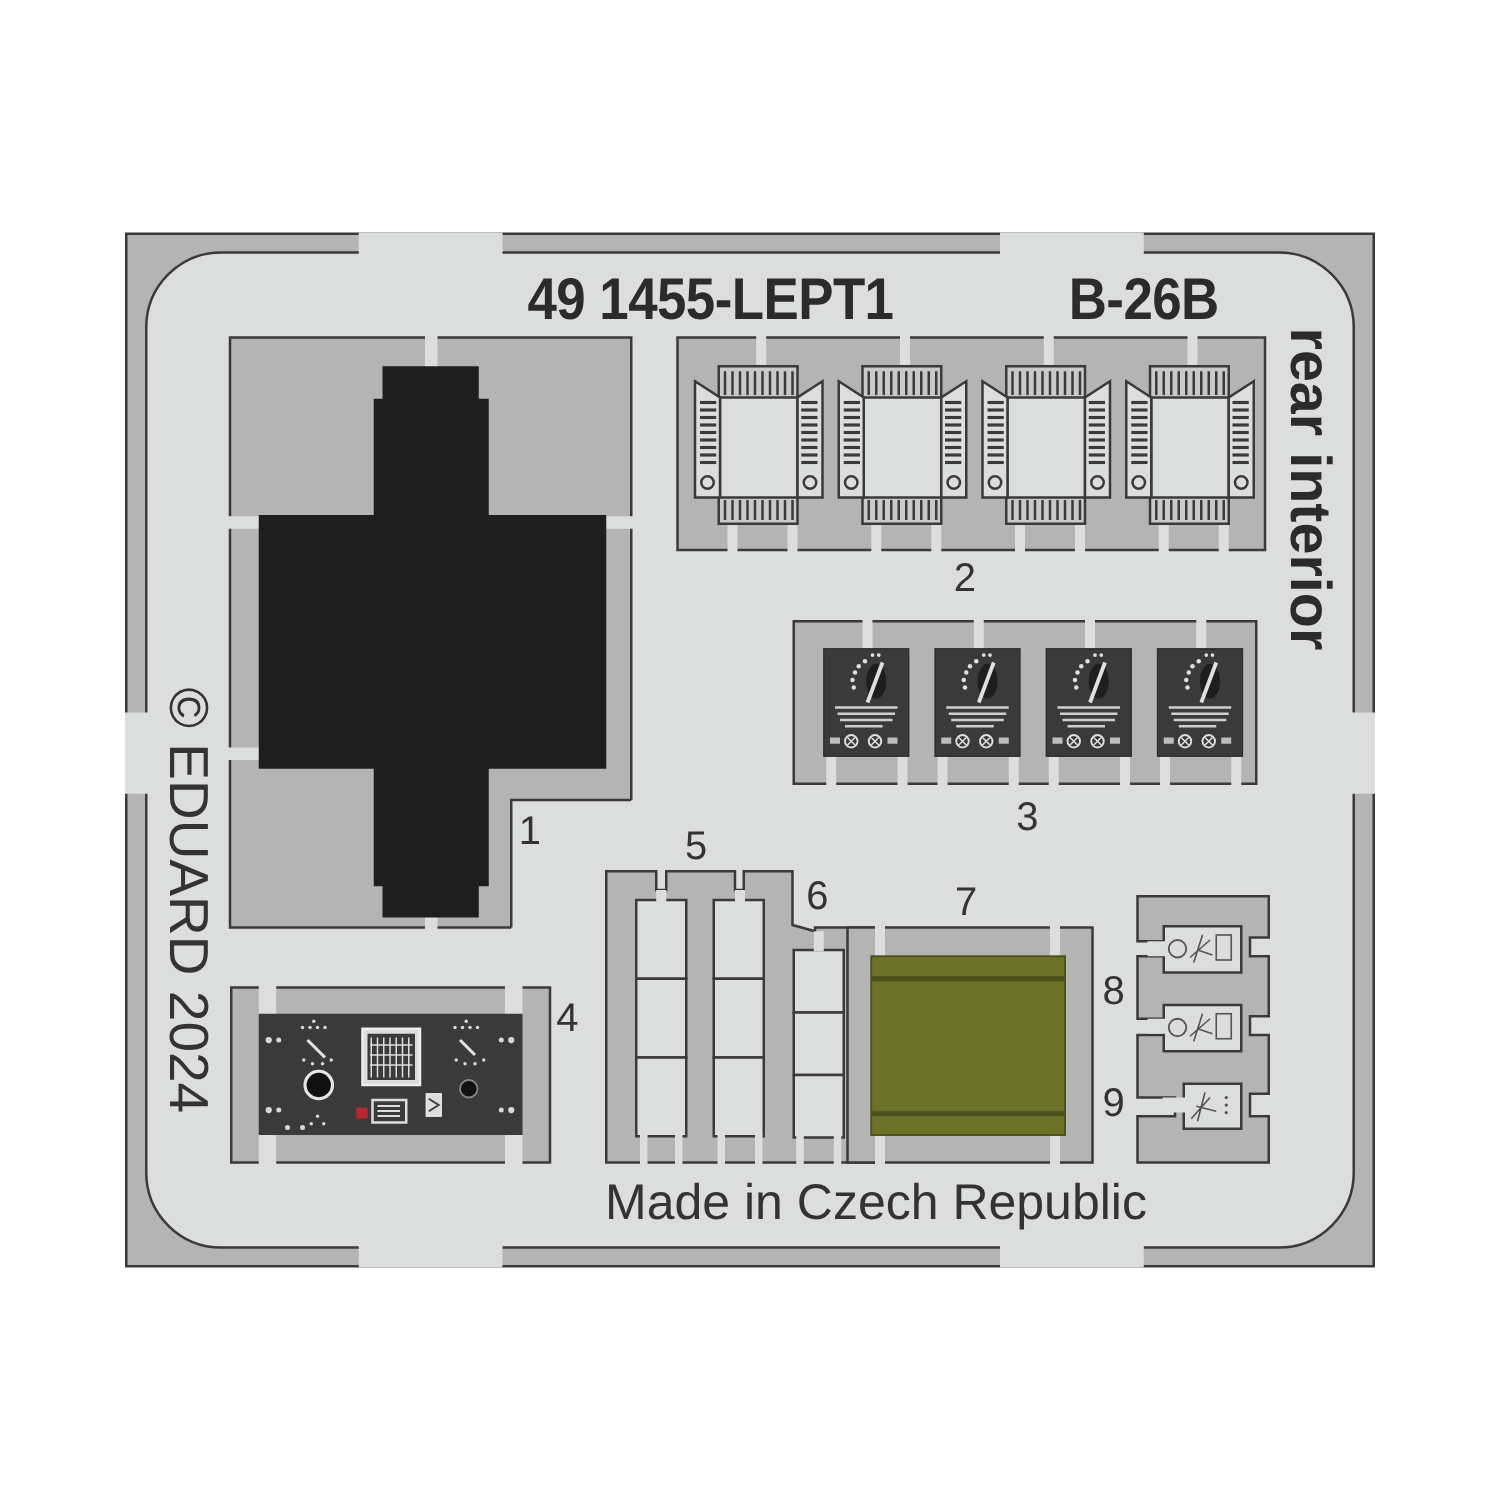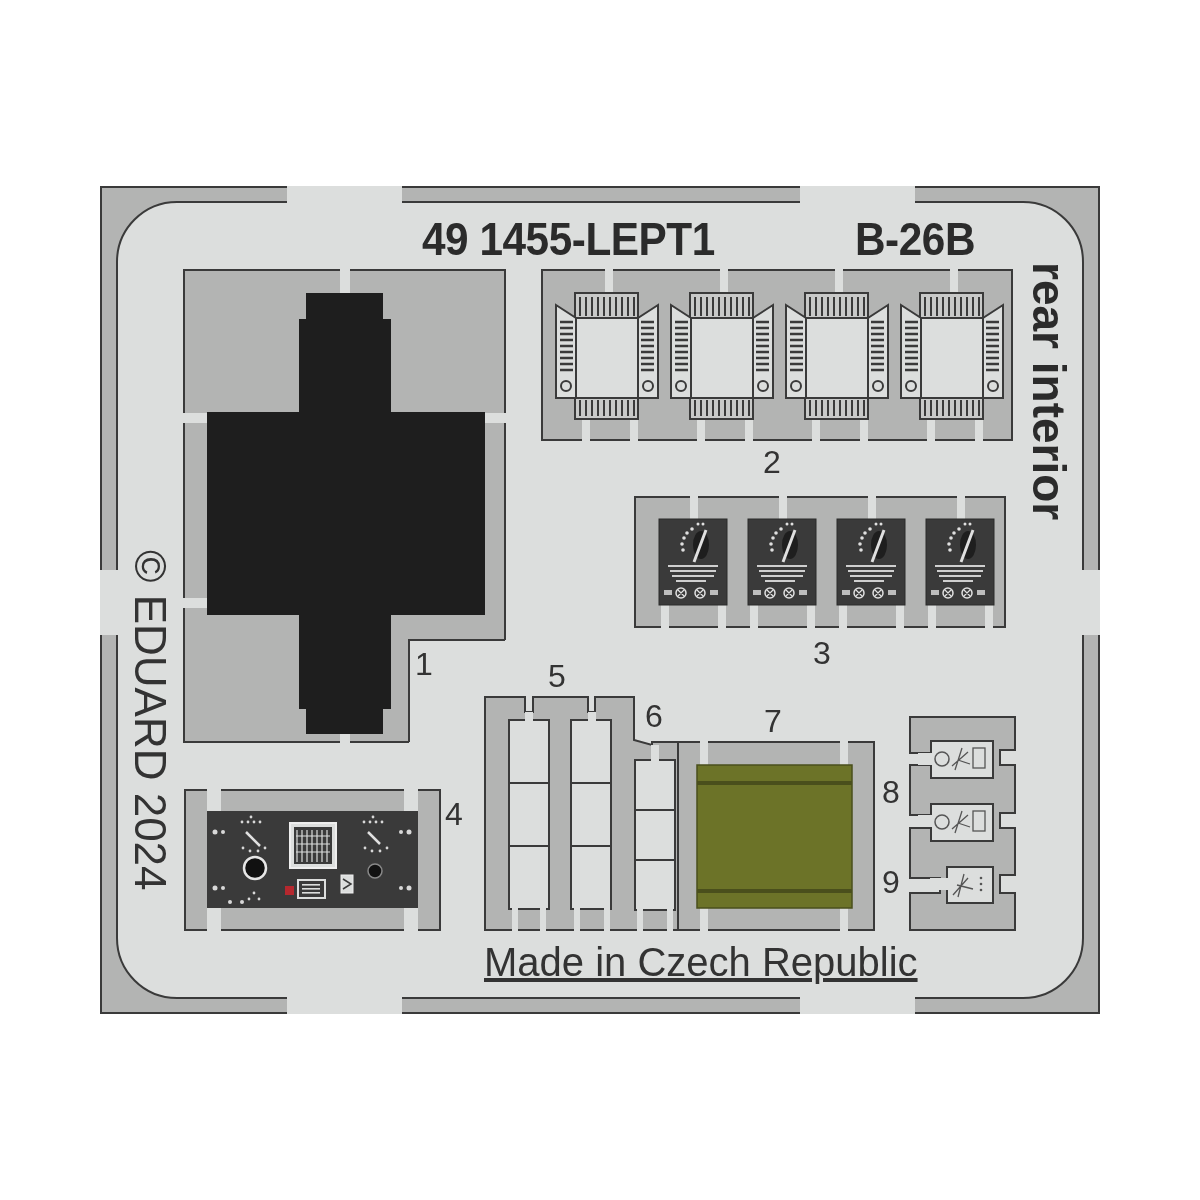--- a/index.html
+++ b/index.html
@@ -2,21 +2,21 @@
 <html><head>
 <meta charset="utf-8">
 <style>
   html,body{margin:0;padding:0;background:#ffffff;}
   body{width:1200px;height:1200px;position:relative;overflow:hidden;font-family:"Liberation Sans",sans-serif;}
   svg.sheet{position:absolute;left:0;top:0;}
   .txt{position:absolute;color:#2a2a2a;white-space:nowrap;line-height:1;}
   .title{font-family:"Liberation Sans",sans-serif;font-weight:bold;font-size:47px;letter-spacing:-0.5px;color:#2b2b2b;transform:scaleX(0.9);transform-origin:left top;}
   .sub{font-weight:bold;font-size:46px;color:#2b2b2b;transform-origin:left top;transform:rotate(90deg);}
   .copy{font-size:44px;color:#333;transform-origin:left top;transform:rotate(90deg);}
-  .made{font-size:40px;color:#333;text-decoration:underline;}
+  .made{font-size:40px;color:#333;}
   .num{font-size:32px;color:#333;}
 </style>
 </head>
 <body>
 
 <svg class="sheet" width="1200" height="1200" viewBox="0 0 1200 1200">
 
   <rect x="101" y="187" width="998" height="826" fill="#b3b4b3" stroke="#3a3a3a" stroke-width="2"></rect>
 
   <g fill="#dcdedd">

